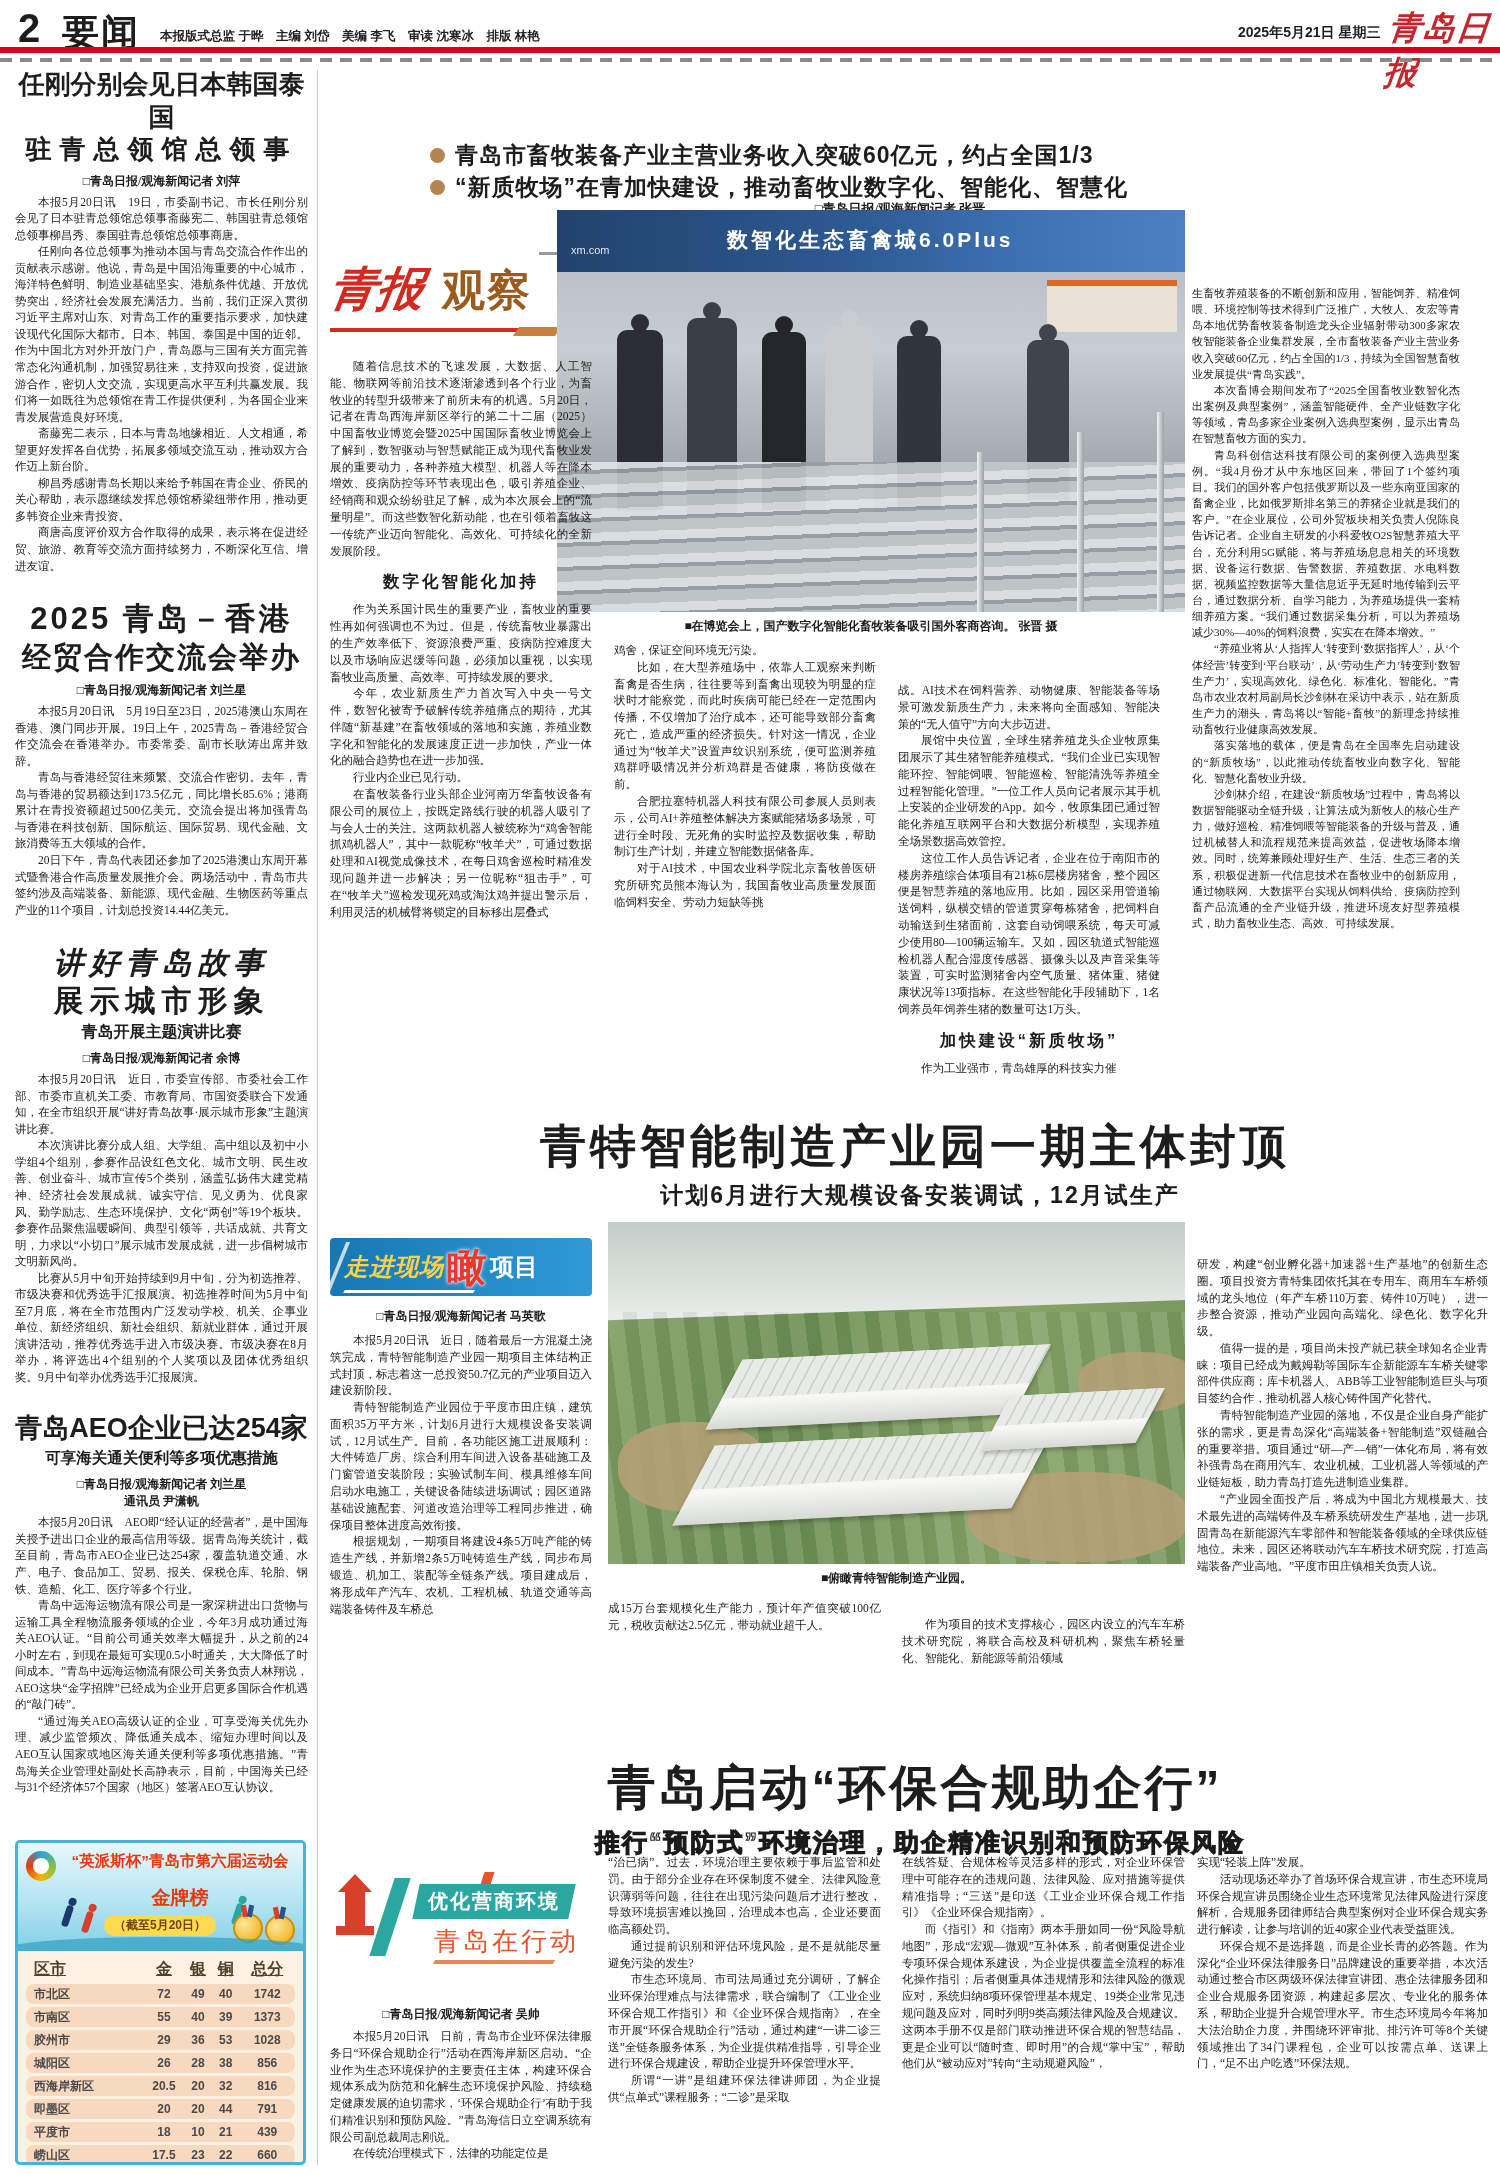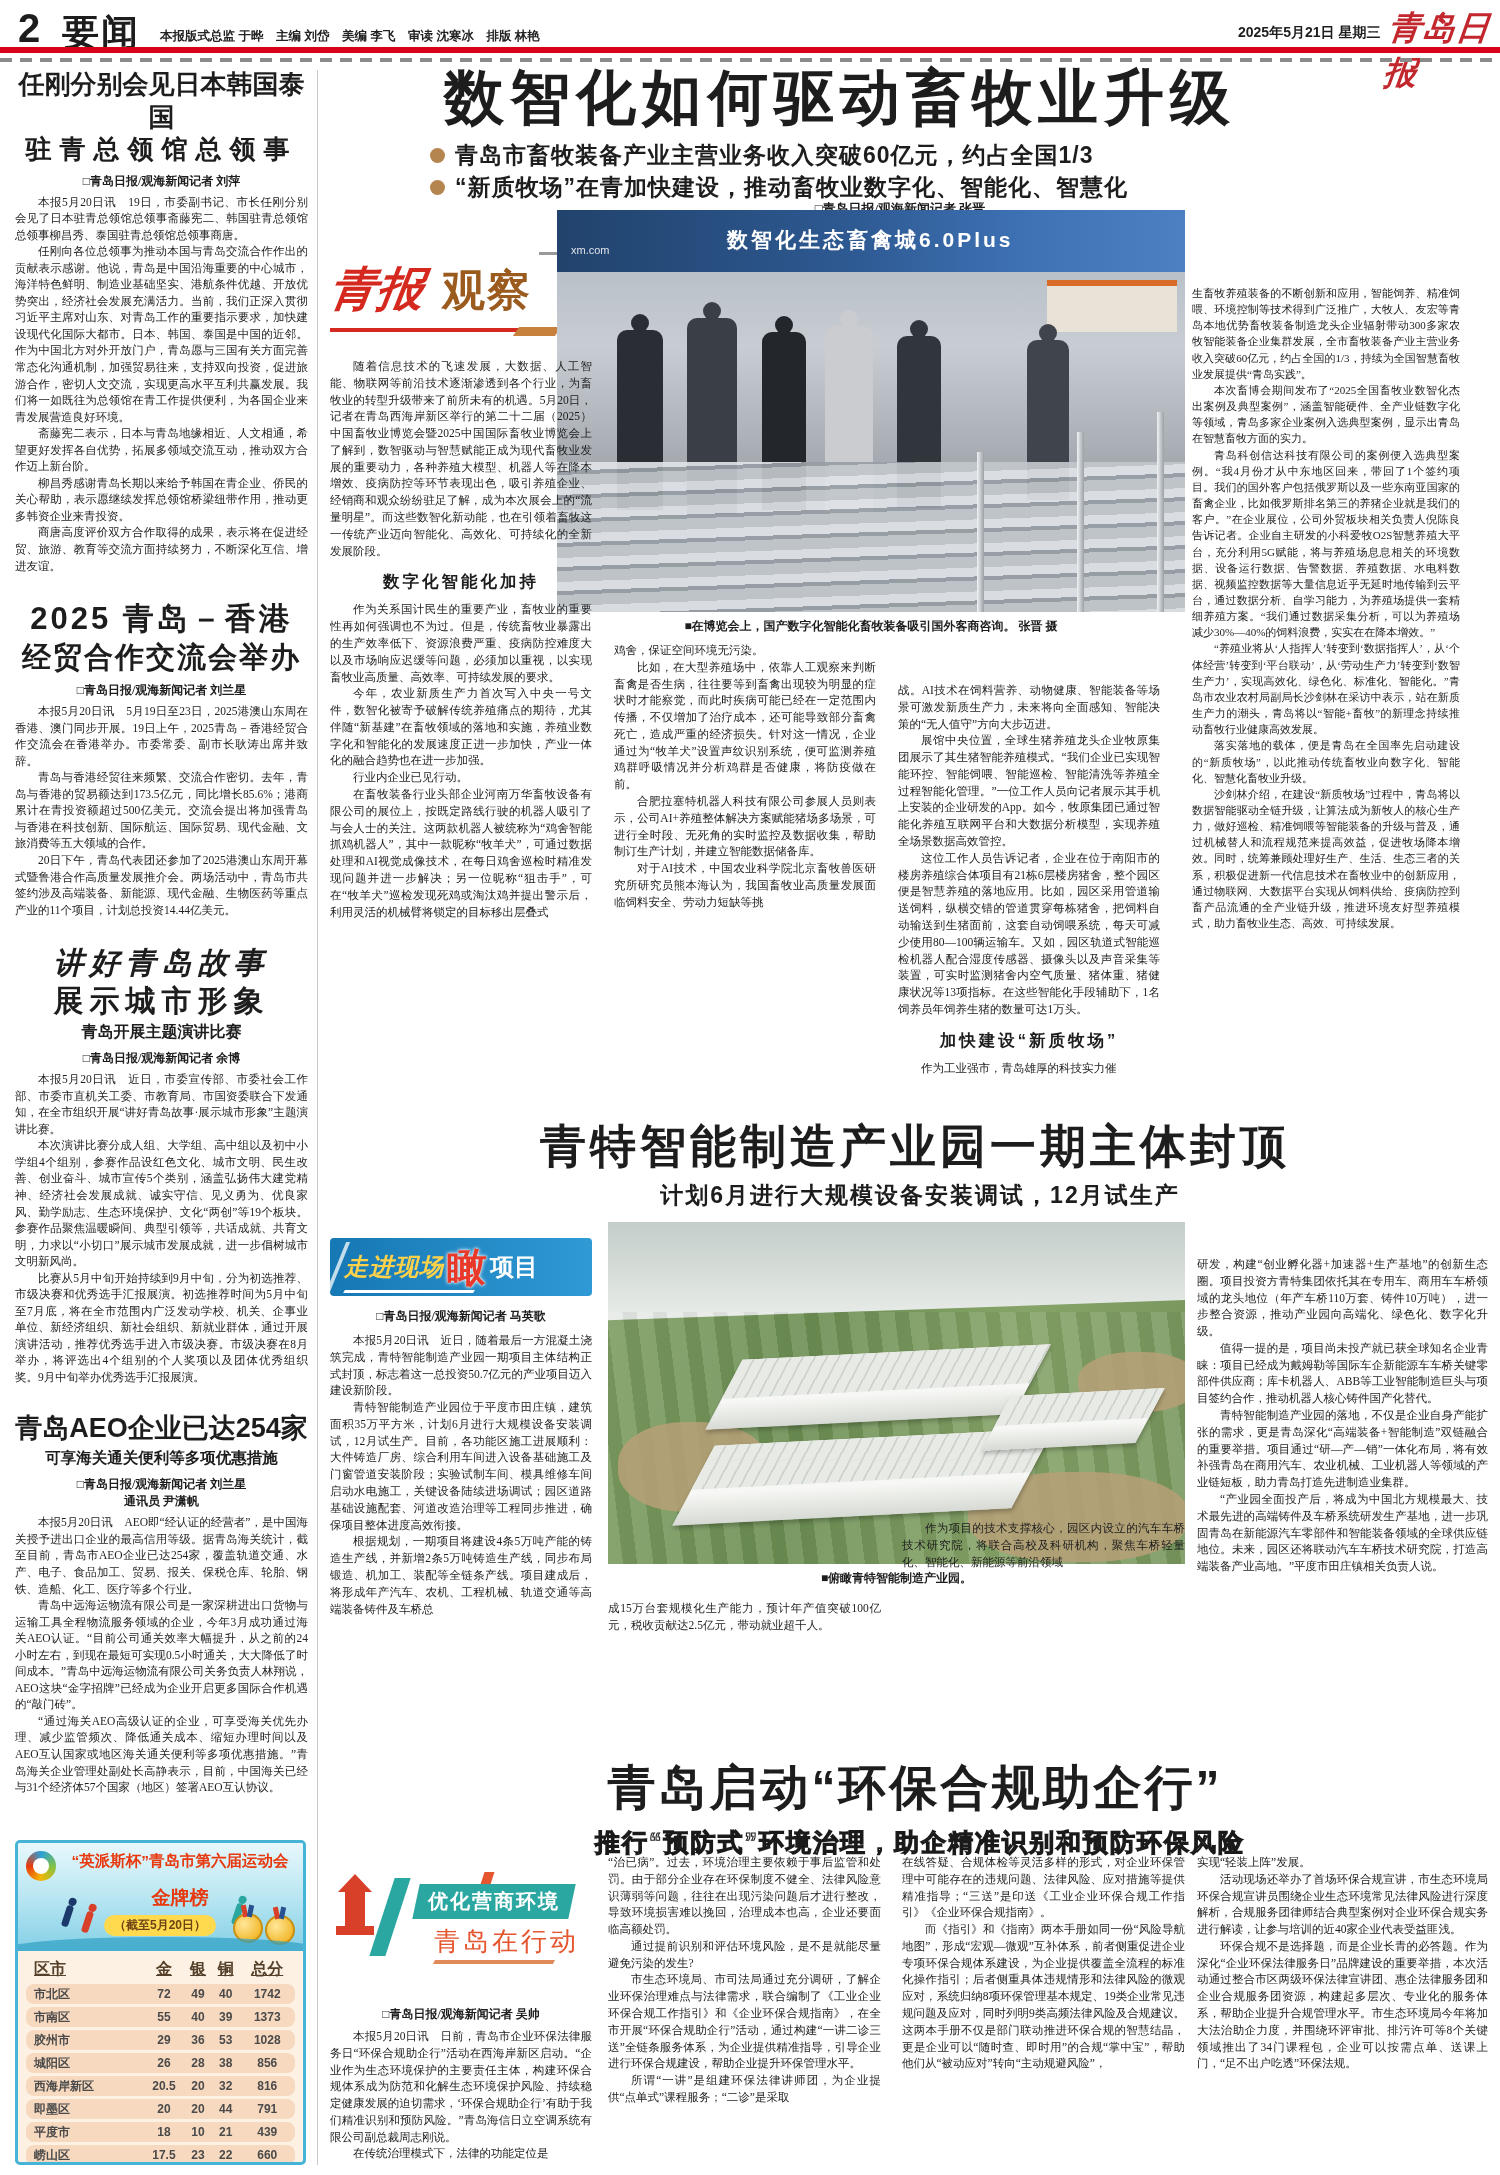--- a/index.html
+++ b/index.html
@@ -286,21 +286,20 @@
               <td>11</td>
               <td>13</td>
               <td>15</td>
               <td>431</td>
             </tr>
           </tbody>
         </table>
     </div>
   </div>
 
-  <div class="abs sa-headline">数智化如何驱动畜牧业升级</div>
   <div class="bul-row" style="top:140px;">
     <span class="bul-dot"></span>
     <span>青岛市畜牧装备产业主营业务收入突破60亿元，约占全国1/3</span>
   </div>
   <div class="bul-row" style="top:172px;">
     <span class="bul-dot"></span>
     <span>“新质牧场”在青加快建设，推动畜牧业数字化、智能化、智慧化</span>
   </div>
   <div class="abs sa-byline">□青岛日报/观海新闻记者 张晋</div>
 
@@ -396,21 +395,21 @@
       </div>
     <div class="bldg" style="left:390px;top:170px;width:150px;height:55px;">
         <div class="bldg-roof"></div>
       </div>
   </div>
   <div class="abs caption sb-caption">■俯瞰青特智能制造产业园。</div>
 
   <div class="abs colbox" style="left:608px;top:1600px;width:273px;height:110px;">
     <p class="p" style="text-indent:0;">成15万台套规模化生产能力，预计年产值突破100亿元，税收贡献达2.5亿元，带动就业超千人。</p>
   </div>
-  <div class="abs colbox" style="left:902px;top:1520px;width:283px;height:110px;">
+  <div class="abs colbox" style="left:902px;top:1616px;width:283px;height:110px;">
     <p class="p">作为项目的技术支撑核心，园区内设立的汽车车桥技术研究院，将联合高校及科研机构，聚焦车桥轻量化、智能化、新能源等前沿领域</p>
   </div>
 
   <div class="abs colbox" style="left:1197px;top:1256px;width:291px;height:478px;">
     <p class="p" style="text-indent:0;">研发，构建“创业孵化器+加速器+生产基地”的创新生态圈。项目投资方青特集团依托其在专用车、商用车车桥领域的龙头地位（年产车桥110万套、铸件10万吨），进一步整合资源，推动产业园向高端化、绿色化、数字化升级。</p>
     <p class="p">值得一提的是，项目尚未投产就已获全球知名企业青睐：项目已经成为戴姆勒等国际车企新能源车车桥关键零部件供应商；库卡机器人、ABB等工业智能制造巨头与项目签约合作，推动机器人核心铸件国产化替代。</p>
     <p class="p">青特智能制造产业园的落地，不仅是企业自身产能扩张的需求，更是青岛深化“高端装备+智能制造”双链融合的重要举措。项目通过“研—产—销”一体化布局，将有效补强青岛在商用汽车、农业机械、工业机器人等领域的产业链短板，助力青岛打造先进制造业集群。</p>
     <p class="p">“产业园全面投产后，将成为中国北方规模最大、技术最先进的高端铸件及车桥系统研发生产基地，进一步巩固青岛在新能源汽车零部件和智能装备领域的全球供应链地位。未来，园区还将联动汽车车桥技术研究院，打造高端装备产业高地。”平度市田庄镇相关负责人说。</p>
   </div>
 

